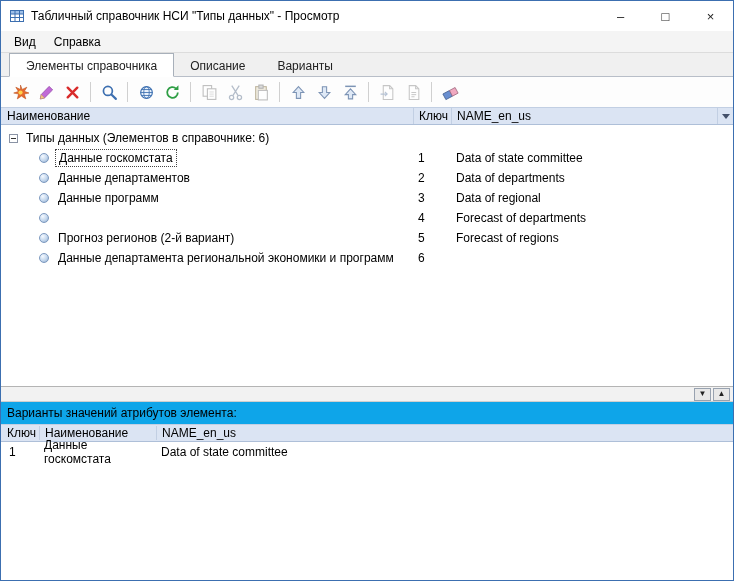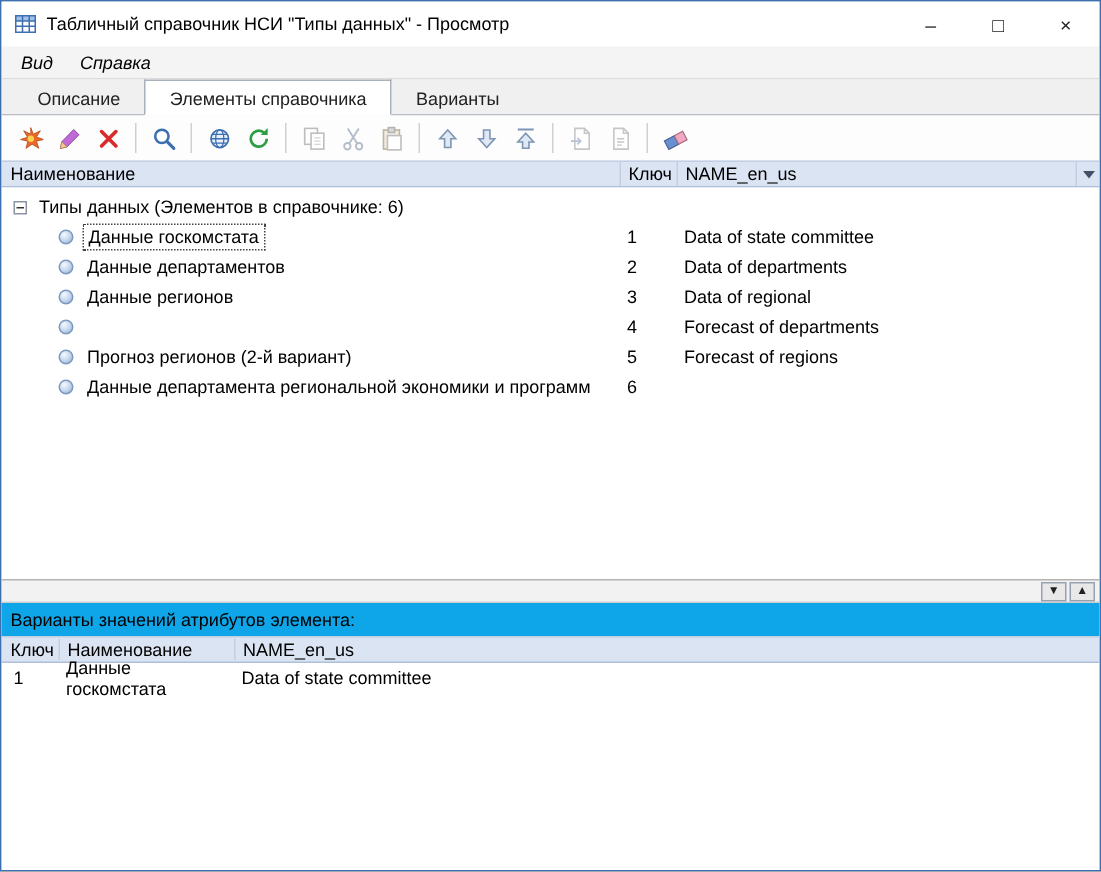--- a/index.html
+++ b/index.html
@@ -14,21 +14,21 @@
   
   .titlebar { height:30px; display:flex; align-items:center; background:#fff; flex:0 0 auto; }
   .titlebar .app-icon { width:16px; height:16px; margin:0 6px 0 8px; flex:0 0 auto; }
   .titlebar .title-text { flex:1 1 auto; font-size:12px; white-space:nowrap; overflow:hidden; }
   .win-btn { width:45px; height:30px; display:flex; align-items:center; justify-content:center;
              font-size:13px; color:#222; cursor:default; }
 
   
   .menubar { height:22px; display:flex; align-items:center; background:#f4f4f4;
              border-bottom:1px solid #dcdcdc; flex:0 0 auto; padding-left:4px; }
-  .menu-item { padding:2px 9px;font-style:italic; }
+  .menu-item { padding:2px 9px; }
 
   
   .tabstrip { height:24px; background:#f0f0f0; border-bottom:1px solid #b8bec8;
               display:flex; align-items:flex-end; padding-left:8px; flex:0 0 auto; }
   .tab { padding:4px 16px 3px; color:#222; position:relative; }
   .tab.active { background:#fff; border:1px solid #a8b0ba; border-bottom:1px solid #fff;
                 margin-bottom:-1px; padding-top:5px; }
 
   
   .toolbar { height:30px; background:#fdfdfd; display:flex; align-items:center;
@@ -104,22 +104,22 @@
     <div class="win-btn">□</div>
     <div class="win-btn">×</div>
   </div>
 
   <div class="menubar">
     <span class="menu-item">Вид</span>
     <span class="menu-item">Справка</span>
   </div>
 
   <div class="tabstrip">
+    <div class="tab active">Элементы справочника</div>
     <div class="tab">Описание</div>
-    <div class="tab active">Элементы справочника</div>
     <div class="tab">Варианты</div>
   </div>
 
   <div class="toolbar">
     <div class="tb-btn">
       <svg viewBox="0 0 16 16">
         <path d="M8 1l1.6 4.1L14 3l-2.4 3.9L16 8.5l-4.4 1L13 14l-4.1-2.6L5 14l1.2-4.5L1.6 8.5 6 7 3.6 3l4.4 2.1z" fill="#e8692c" stroke="#b84a14" stroke-width=".5"></path>
         <circle cx="8" cy="8" r="2" fill="#ffd24d"></circle>
       </svg>
     </div>
@@ -245,21 +245,21 @@
 
     <div class="tree-row">
       <span class="bullet"></span>
       <span class="row-name">Данные департаментов</span>
       <span class="col-key">2</span>
       <span class="col-en">Data of departments</span>
     </div>
 
     <div class="tree-row">
       <span class="bullet"></span>
-      <span class="row-name">Данные регионов</span>
+      <span class="row-name">Данные программ</span>
       <span class="col-key">3</span>
       <span class="col-en">Data of regional</span>
     </div>
 
     <div class="tree-row">
       <span class="bullet"></span>
       <span class="col-key">4</span>
       <span class="col-en">Forecast of departments</span>
     </div>
 

